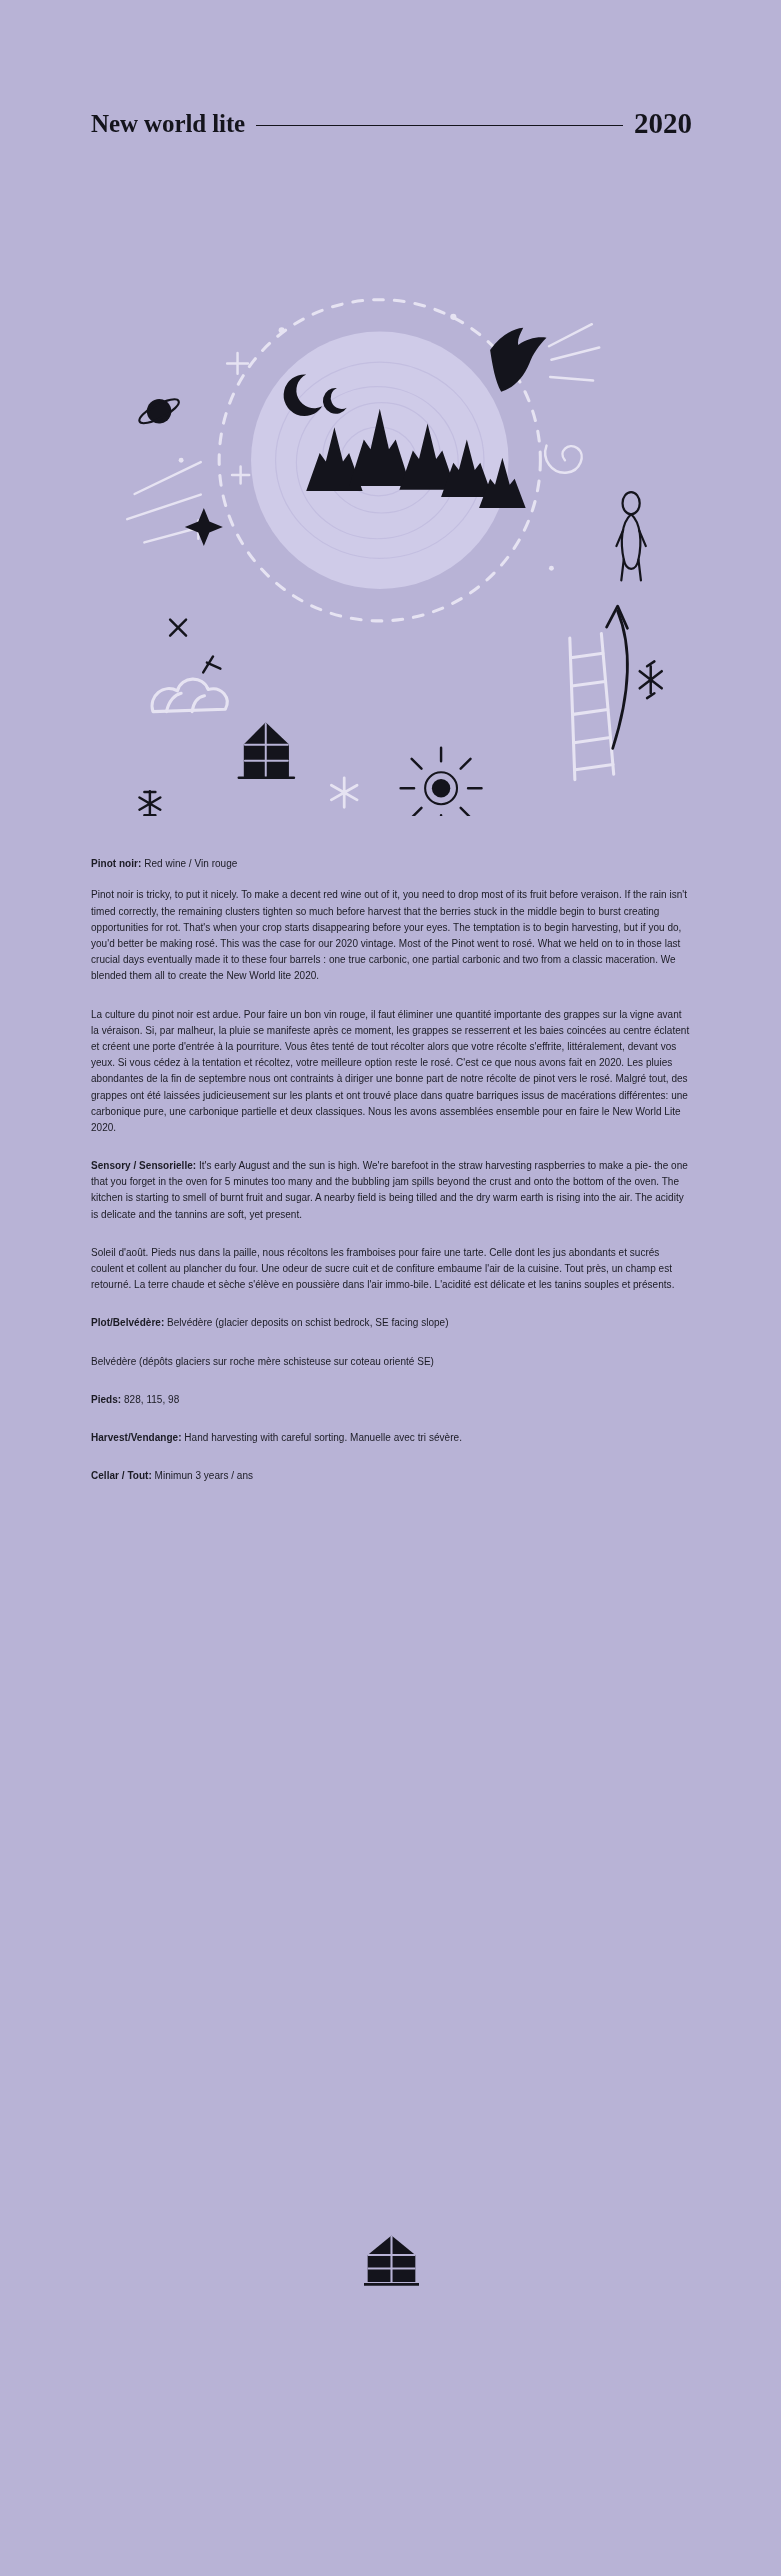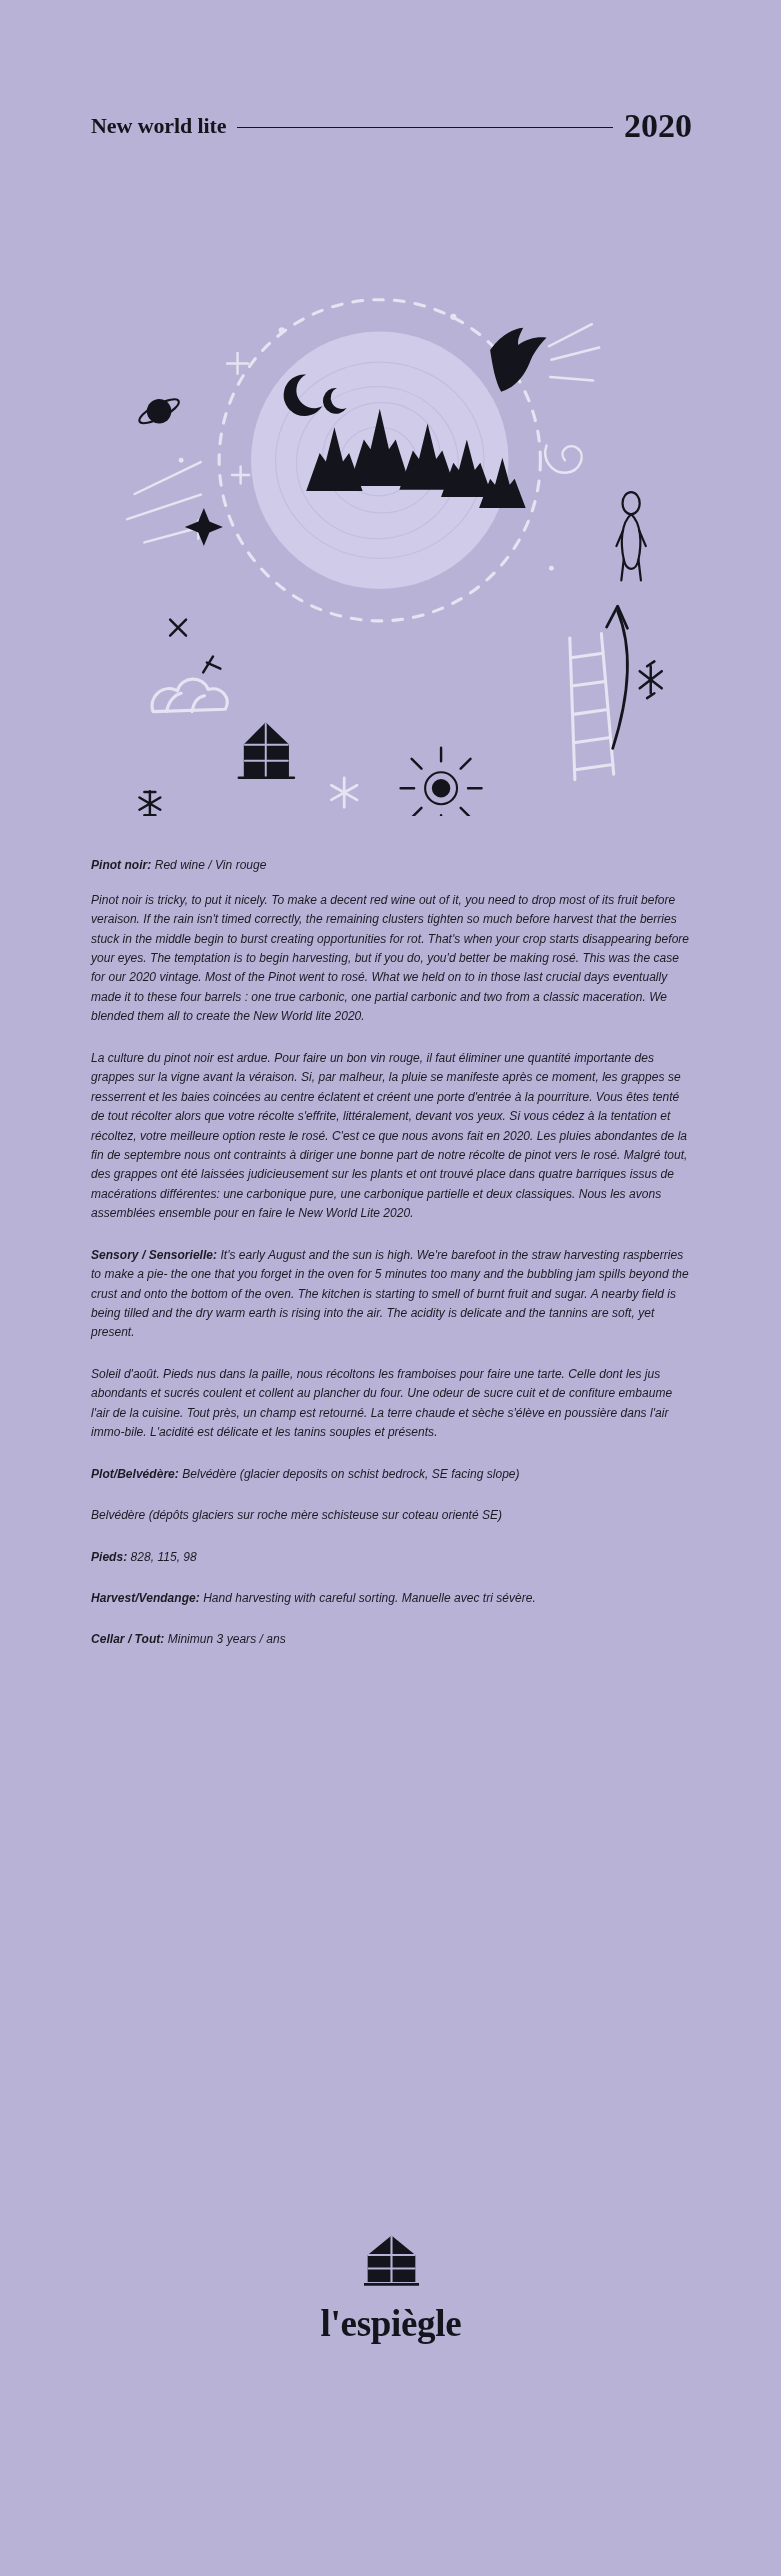--- a/index.html
+++ b/index.html
@@ -28,35 +28,35 @@
     position: absolute;
     left: 91px;
     top: 107px;
     width: 601px;
     display: flex;
     align-items: center;
     gap: 11px;
   }
   .header-title {
     font-family: "Liberation Serif", serif;
-    font-size: 22px;
+    font-size: 25px;
     font-weight: 700;
     letter-spacing: -0.1px;
     white-space: nowrap;
     color: #14141c;
   }
   .header-rule {
     flex: 1 1 auto;
     height: 1.2px;
     background: #14141c;
     margin-top: 3.7px;
   }
   .header-year {
     font-family: "Liberation Serif", serif;
-    font-size: 34px;
+    font-size: 29px;
     font-weight: 700;
     white-space: nowrap;
     color: #14141c;
   }
 
   
   .illustration {
     position: absolute;
     left: 61px;
     top: 172px;
@@ -70,26 +70,25 @@
   }
 
   
   .content {
     position: absolute;
     left: 91px;
     top: 856px;
     width: 601px;
   }
   .para {
-    font-size: 12px;
+    font-size: 10px;
     line-height: 1.62;
     color: #1b1b24;
     margin: 0 0 15.3px 0;
     letter-spacing: 0.03px;
-    font-style: italic;
   }
   .para.tight { margin-bottom: 22px; }
   .para b, .lead {
     font-weight: 700;
   }
   .gap-lg { margin-bottom: 22px; }
 
   
   .footer {
     position: absolute;
@@ -290,17 +289,16 @@
   <div class="footer">
     <div class="footer-mark">
       <svg viewBox="0 0 90 90" xmlns="http://www.w3.org/2000/svg">
         <g>
           <path d="M6 36 L45 4 L84 36 L84 80 L6 80 Z" fill="#14141c"></path>
           <path d="M45 4 L45 80 M6 36 L84 36 M6 58 L84 58" stroke="#b8b3d6" stroke-width="3.4" fill="none"></path>
           <path d="M0 84 L90 84" stroke="#14141c" stroke-width="4.5" fill="none"></path>
         </g>
       </svg>
     </div>
-    <div class="footer-wordmark">l'espiègle</div>
   </div>
 
 </div>
 
 
 </body></html>

